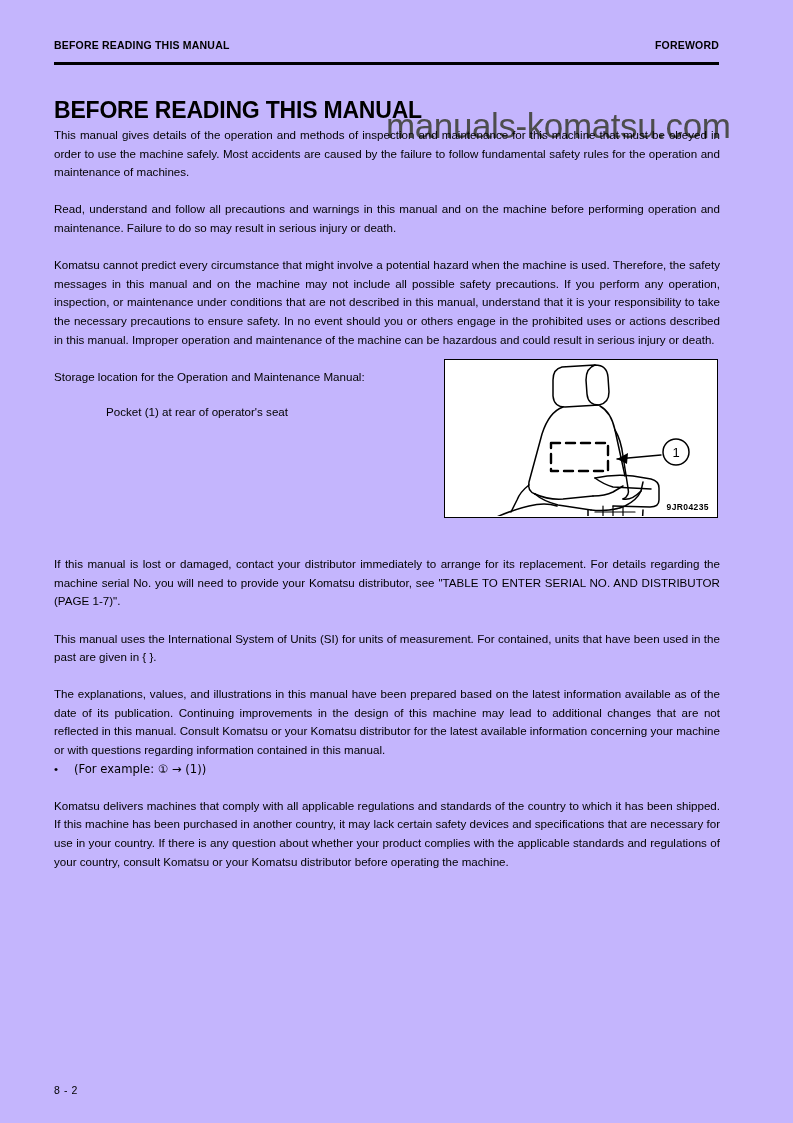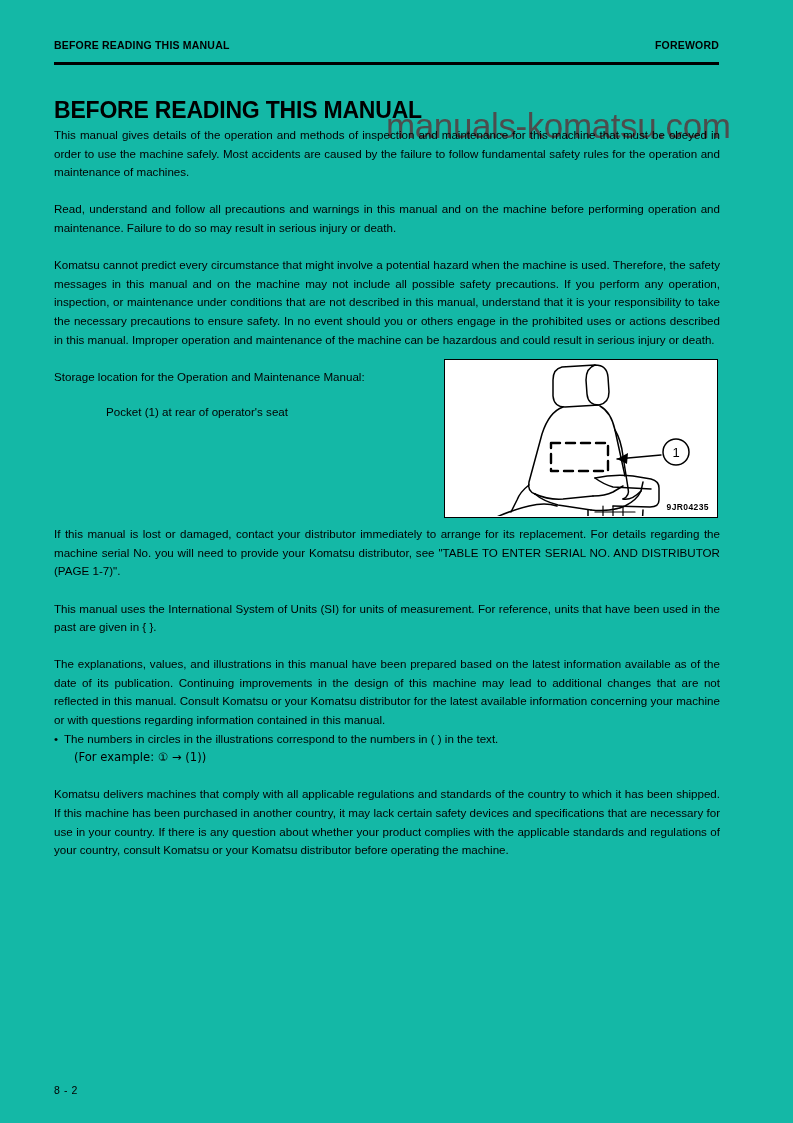--- a/index.html
+++ b/index.html
@@ -8,21 +8,21 @@
     background: #ffffff;
   }
   body {
     font-family: "Liberation Sans", sans-serif;
     color: #000000;
   }
   .page {
     position: relative;
     width: 793px;
     height: 1123px;
-    background: #14b8a6;
+    background: #c4b5fd;
     overflow: hidden;
     box-sizing: border-box;
   }
 
   
   .header {
     position: absolute;
     left: 54px;
     top: 40px;
     width: 665px;
@@ -236,29 +236,28 @@
 
 
       <div style="height:18.6px"></div>
 
       <div class="storage-line">Storage location for the Operation and Maintenance Manual:</div>
       <div class="storage-line storage-indent">Pocket (1) at rear of operator's seat</div>
 
       <div style="clear:both"></div>
     </div>
 
-    <p class="para" style="">If this manual is lost or damaged, contact your distributor immediately to arrange for its replacement. For details regarding the machine serial No. you will need to provide your Komatsu distributor, see "TABLE TO ENTER SERIAL NO. AND DISTRIBUTOR (PAGE 1-7)".</p>
-
-    <p class="para">This manual uses the International System of Units (SI) for units of measurement. For reference, units that have been used in the past are given in { }.</p>
+    <p class="para" style="margin-top:30px">If this manual is lost or damaged, contact your distributor immediately to arrange for its replacement. For details regarding the machine serial No. you will need to provide your Komatsu distributor, see "TABLE TO ENTER SERIAL NO. AND DISTRIBUTOR (PAGE 1-7)".</p>
+
+    <p class="para">This manual uses the International System of Units (SI) for units of measurement. For contained, units that have been used in the past are given in { }.</p>
 
     <p class="para">The explanations, values, and illustrations in this manual have been prepared based on the latest information available as of the date of its publication. Continuing improvements in the design of this machine may lead to additional changes that are not reflected in this manual. Consult Komatsu or your Komatsu distributor for the latest available information concerning your machine or with questions regarding information contained in this manual.</p>
 
     <div class="bullet-line">
       <span class="dot">•</span>
-      <span>The numbers in circles in the illustrations correspond to the numbers in ( ) in the text.</span>
     </div>
     <div class="bullet-sub circ">(For example: ① → (1))</div>
 
     <p class="para" style="margin-top:18.6px">Komatsu delivers machines that comply with all applicable regulations and standards of the country to which it has been shipped. If this machine has been purchased in another country, it may lack certain safety devices and specifications that are necessary for use in your country. If there is any question about whether your product complies with the applicable standards and regulations of your country, consult Komatsu or your Komatsu distributor before operating the machine.</p>
 
   </div>
 
   <div class="page-number">8 - 2</div>
 
 </div>

